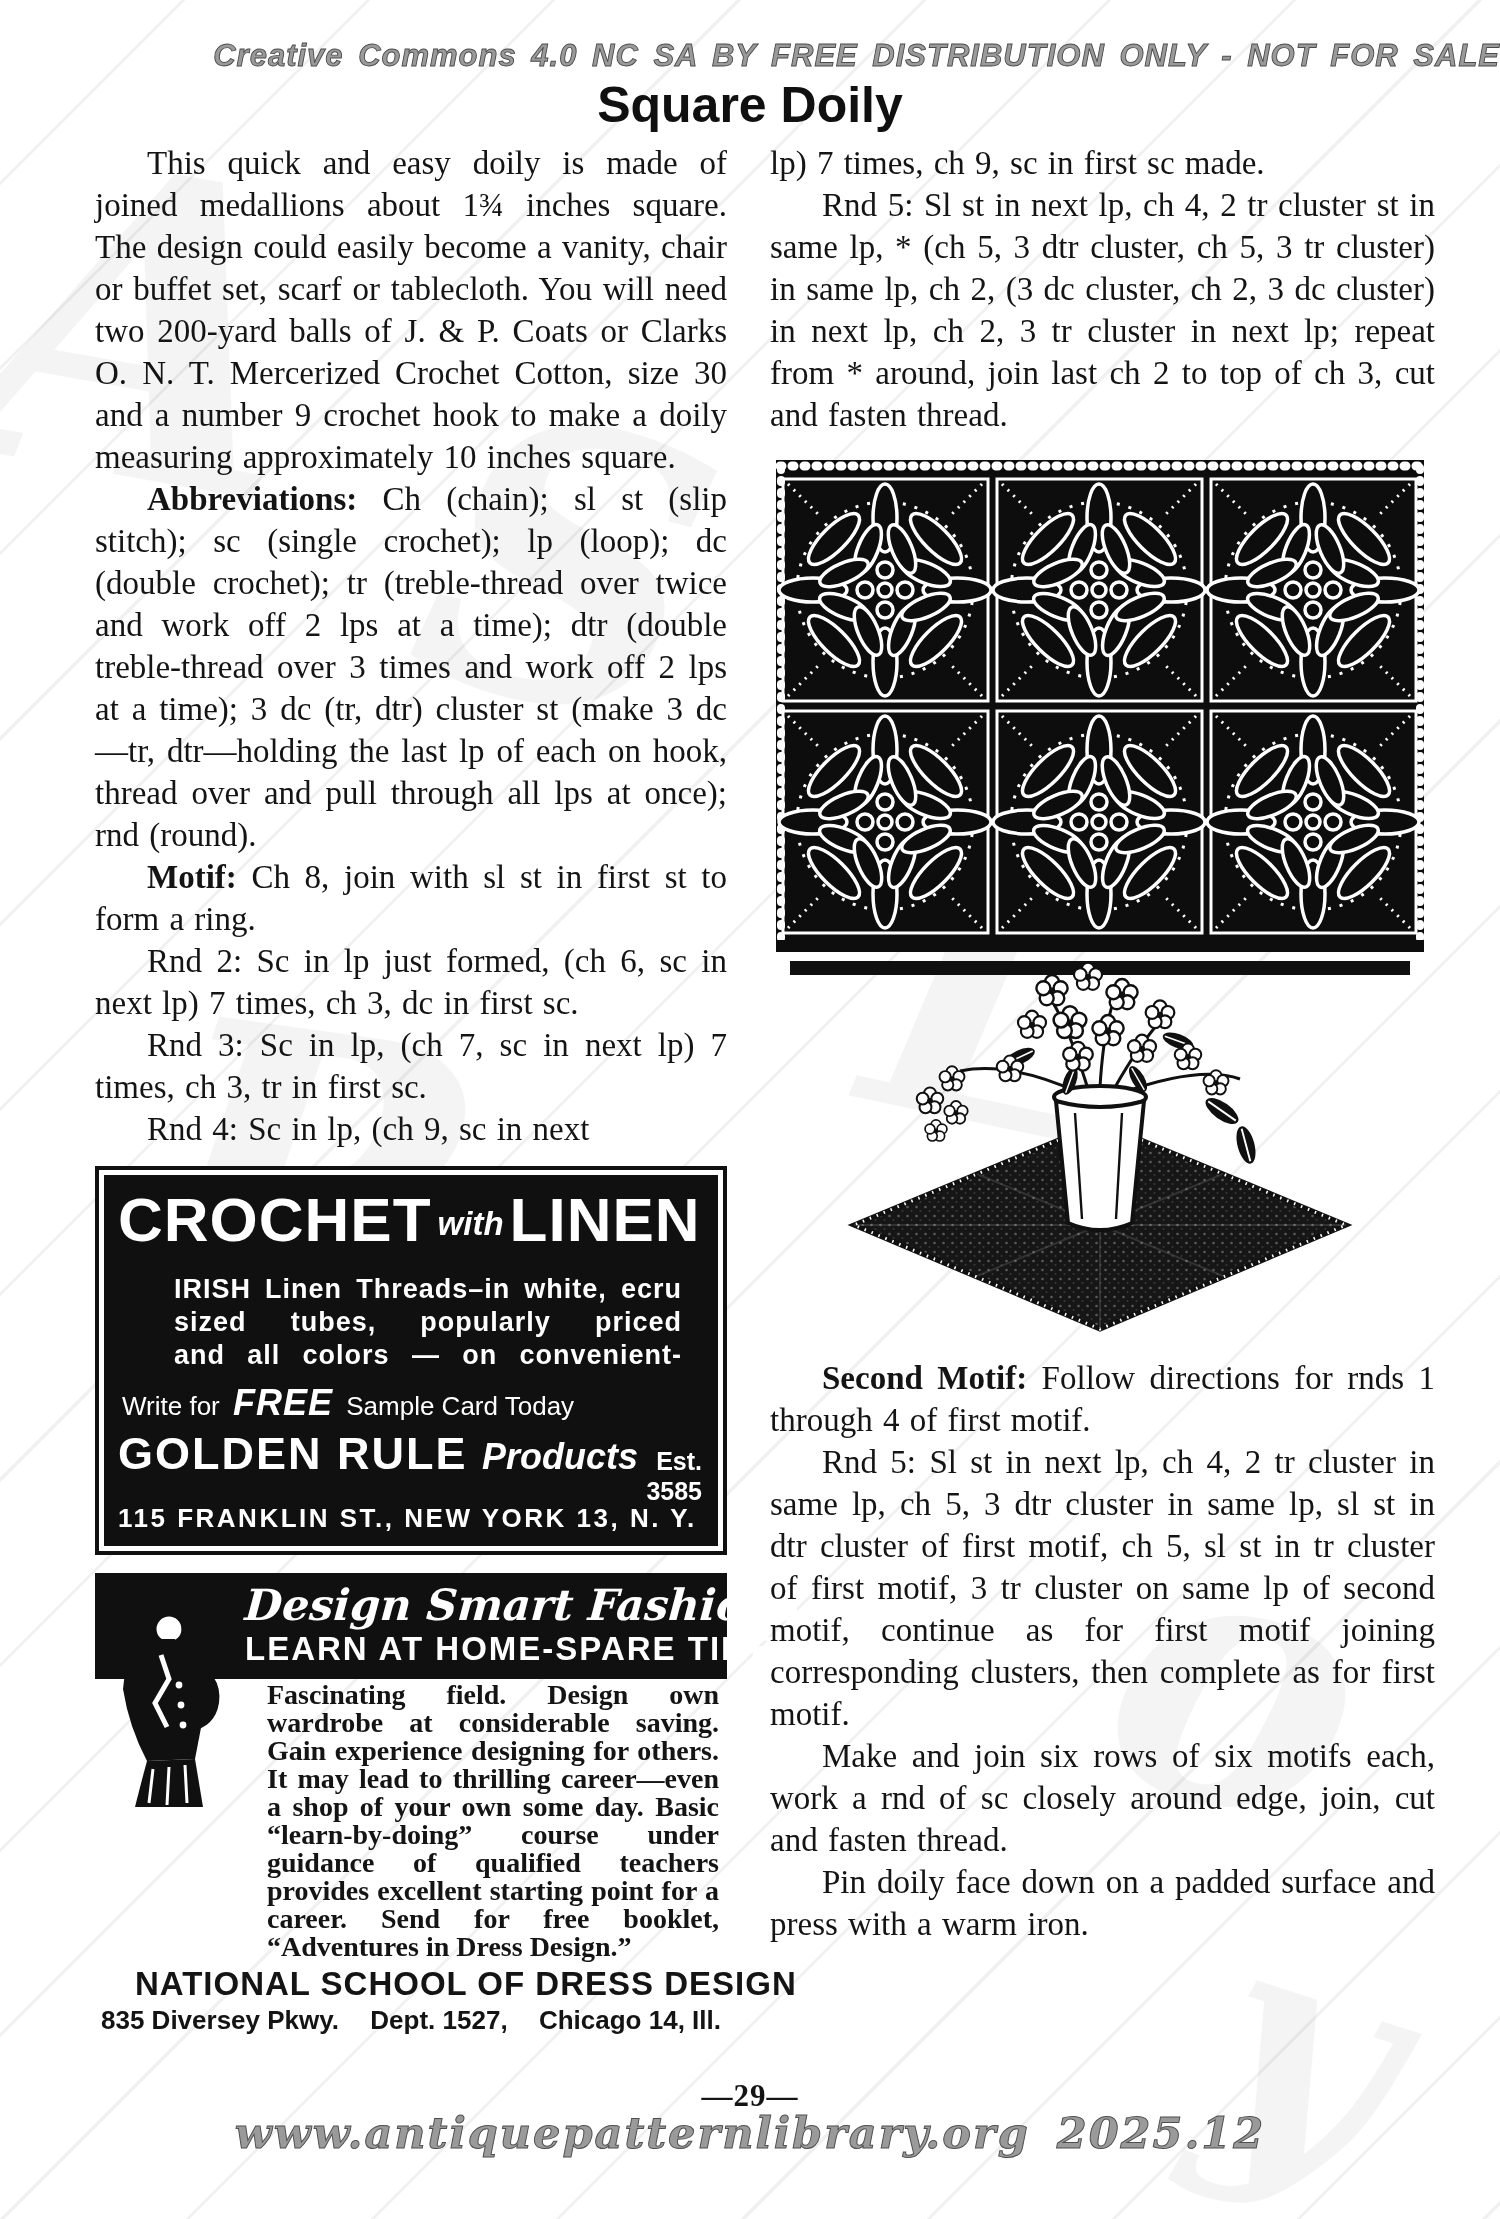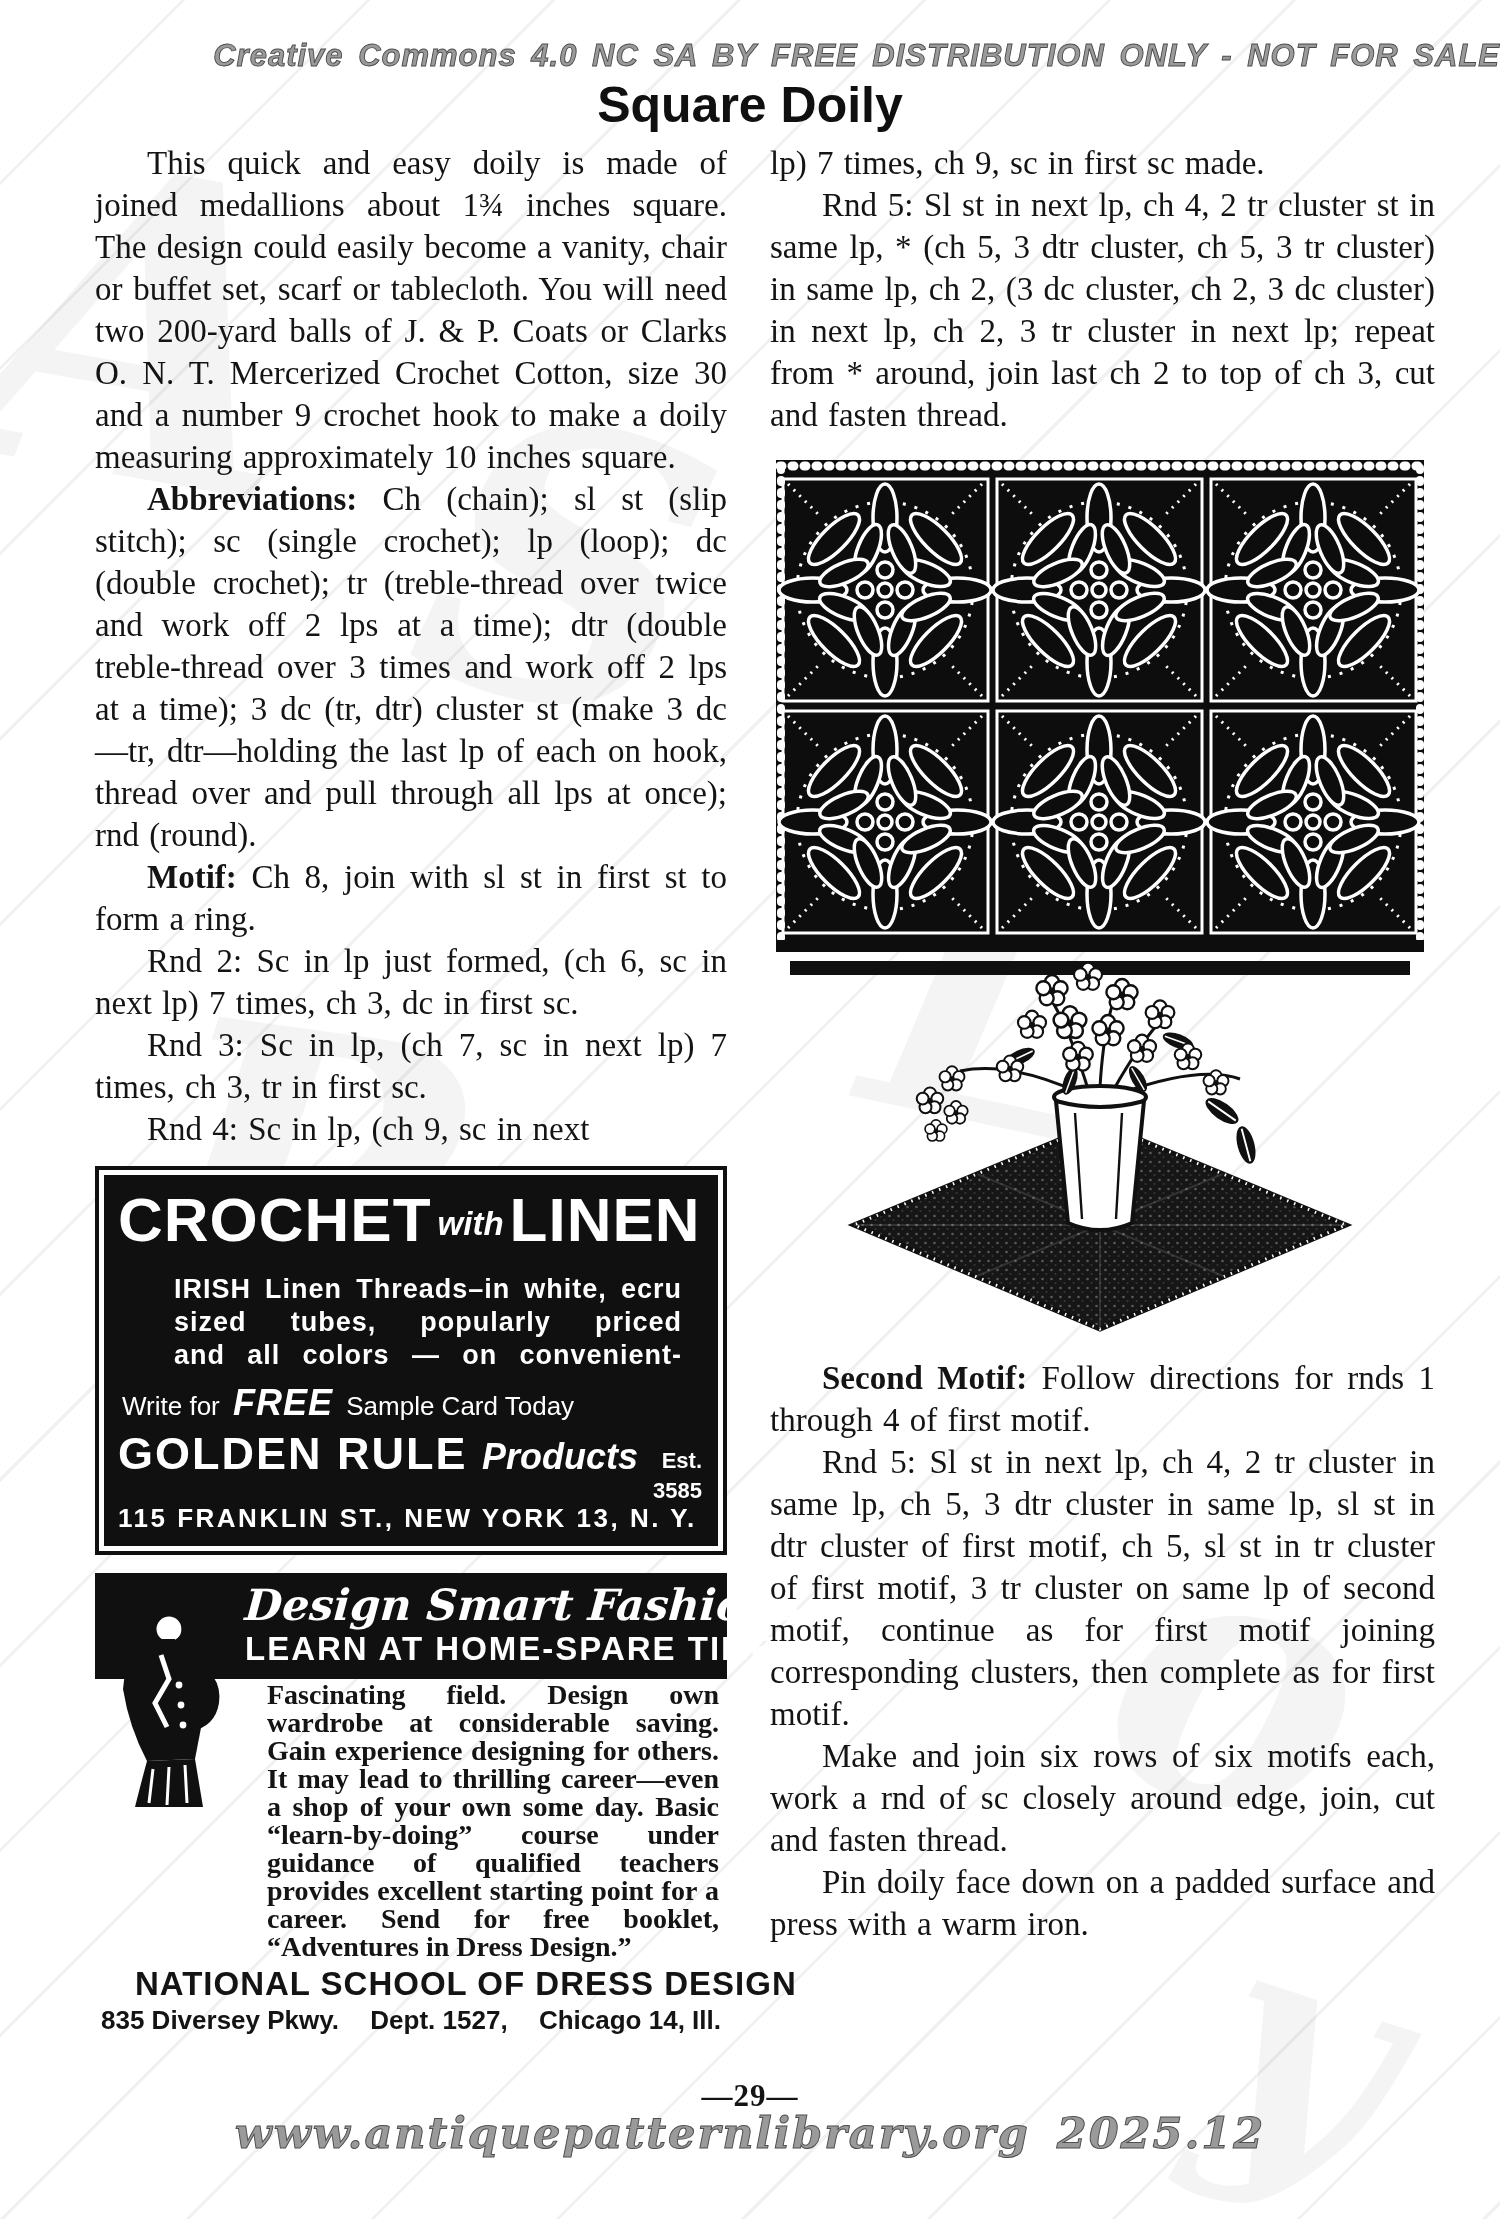--- a/index.html
+++ b/index.html
@@ -53,21 +53,21 @@
     font-size:27px; font-weight:bold; letter-spacing:1px; line-height:33px;
     text-align:justify; text-align-last:justify;
   }
   .ad-linen-offer{margin:12px 0 4px 4px; font-size:26px; line-height:38px;}
   .free{font-size:36px; font-weight:800; font-style:italic; letter-spacing:1px; margin:0 6px;}
   .ad-linen-company{font-size:45px; font-weight:800; letter-spacing:2px; line-height:50px; white-space:nowrap;}
   .prod{font-size:36px; font-style:italic; font-weight:bold; letter-spacing:0; text-transform:none;}
   .ad-linen-addr{font-size:26px; font-weight:bold; letter-spacing:2.5px; line-height:32px; margin-top:20px;}
   .ad-linen-est{
     position:absolute; right:16px; bottom:40px; text-align:right;
-    font-weight:800; font-size:22px; line-height:30px;
+    font-weight:800; font-size:25px; line-height:30px;
   }
   
   .ad-dress{position:relative; margin-top:18px; height:288px; font-family:"Liberation Sans", sans-serif;}
   .ad-dress-banner{
     background:#101010; color:#fff; margin-left:0; padding:8px 10px 10px 150px; height:88px;
   }
   .ad-script{
     font-family:"DejaVu Serif", serif; font-style:italic; font-weight:bold;
     font-size:43px; line-height:48px; white-space:nowrap; transform:skewX(-4deg);
   }

